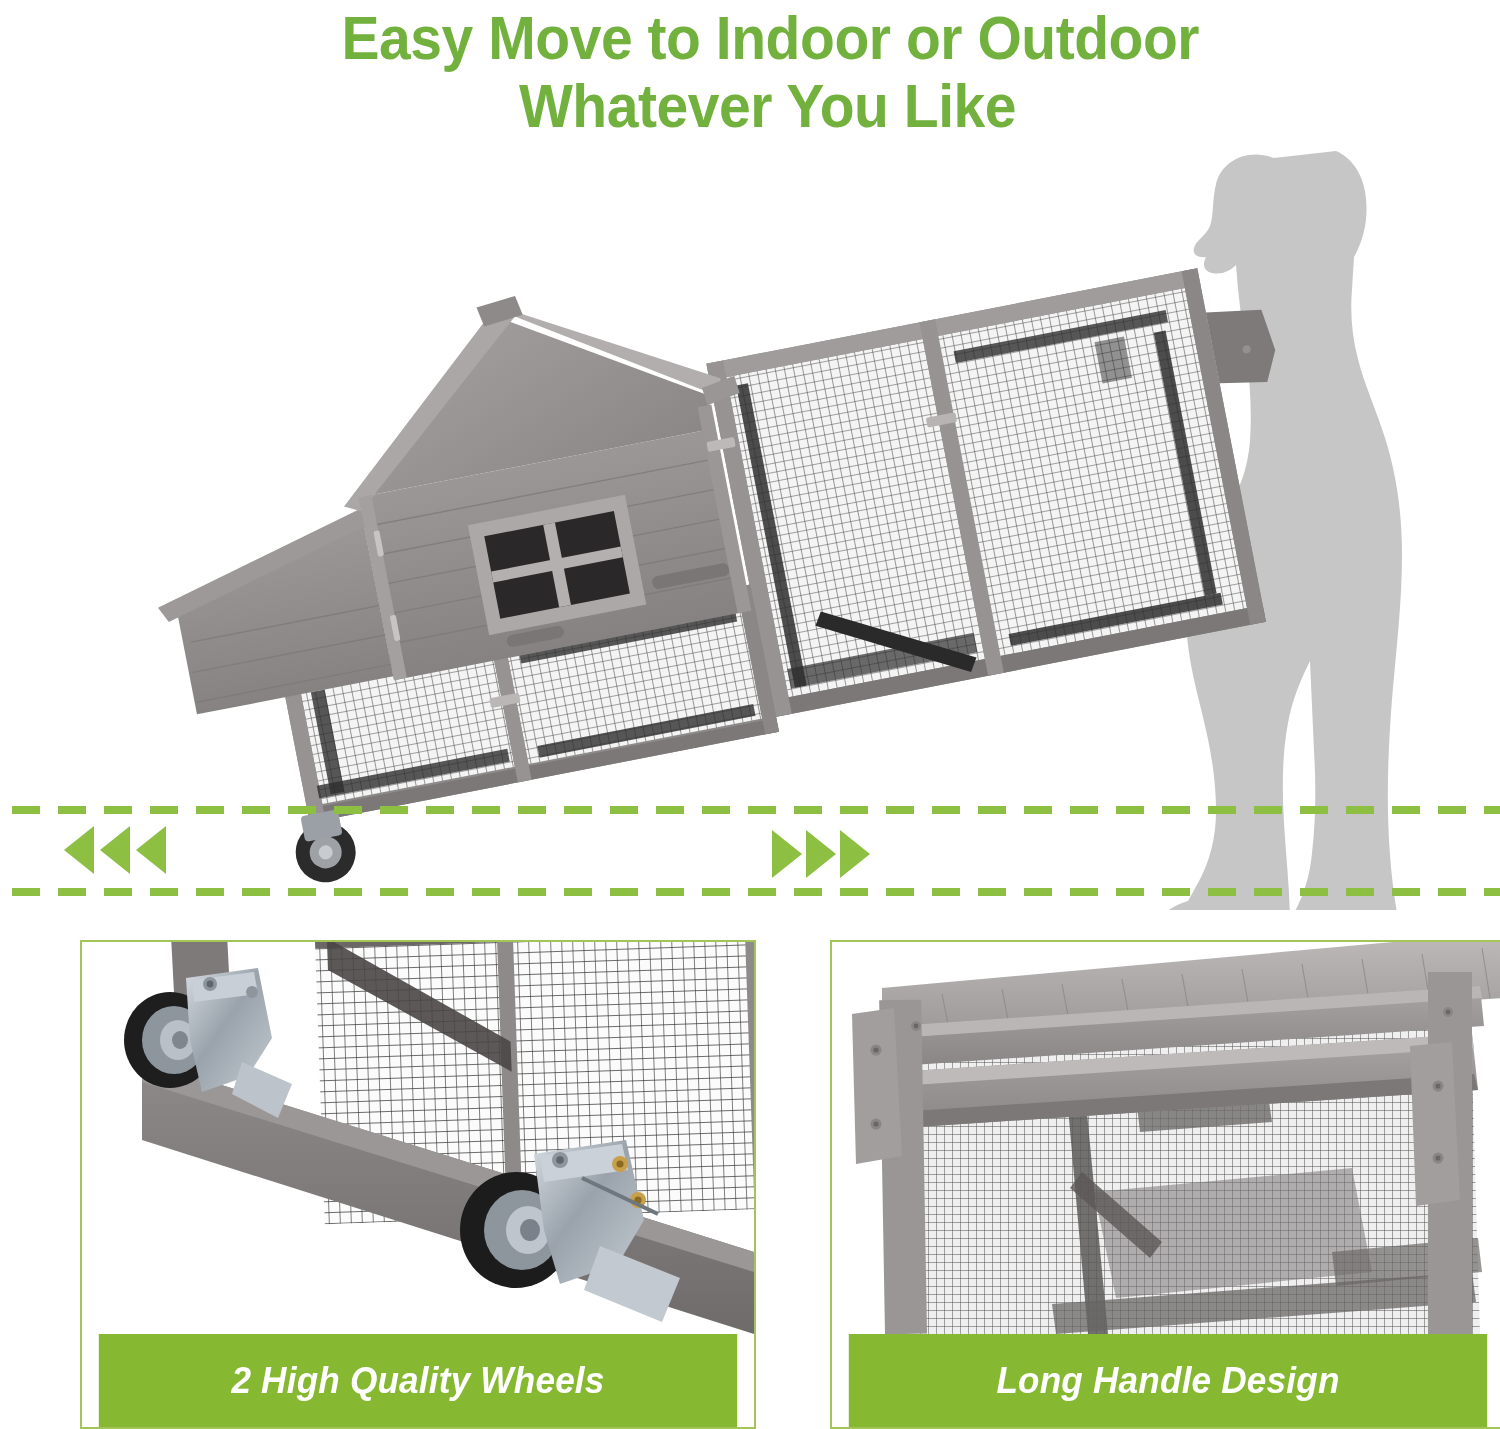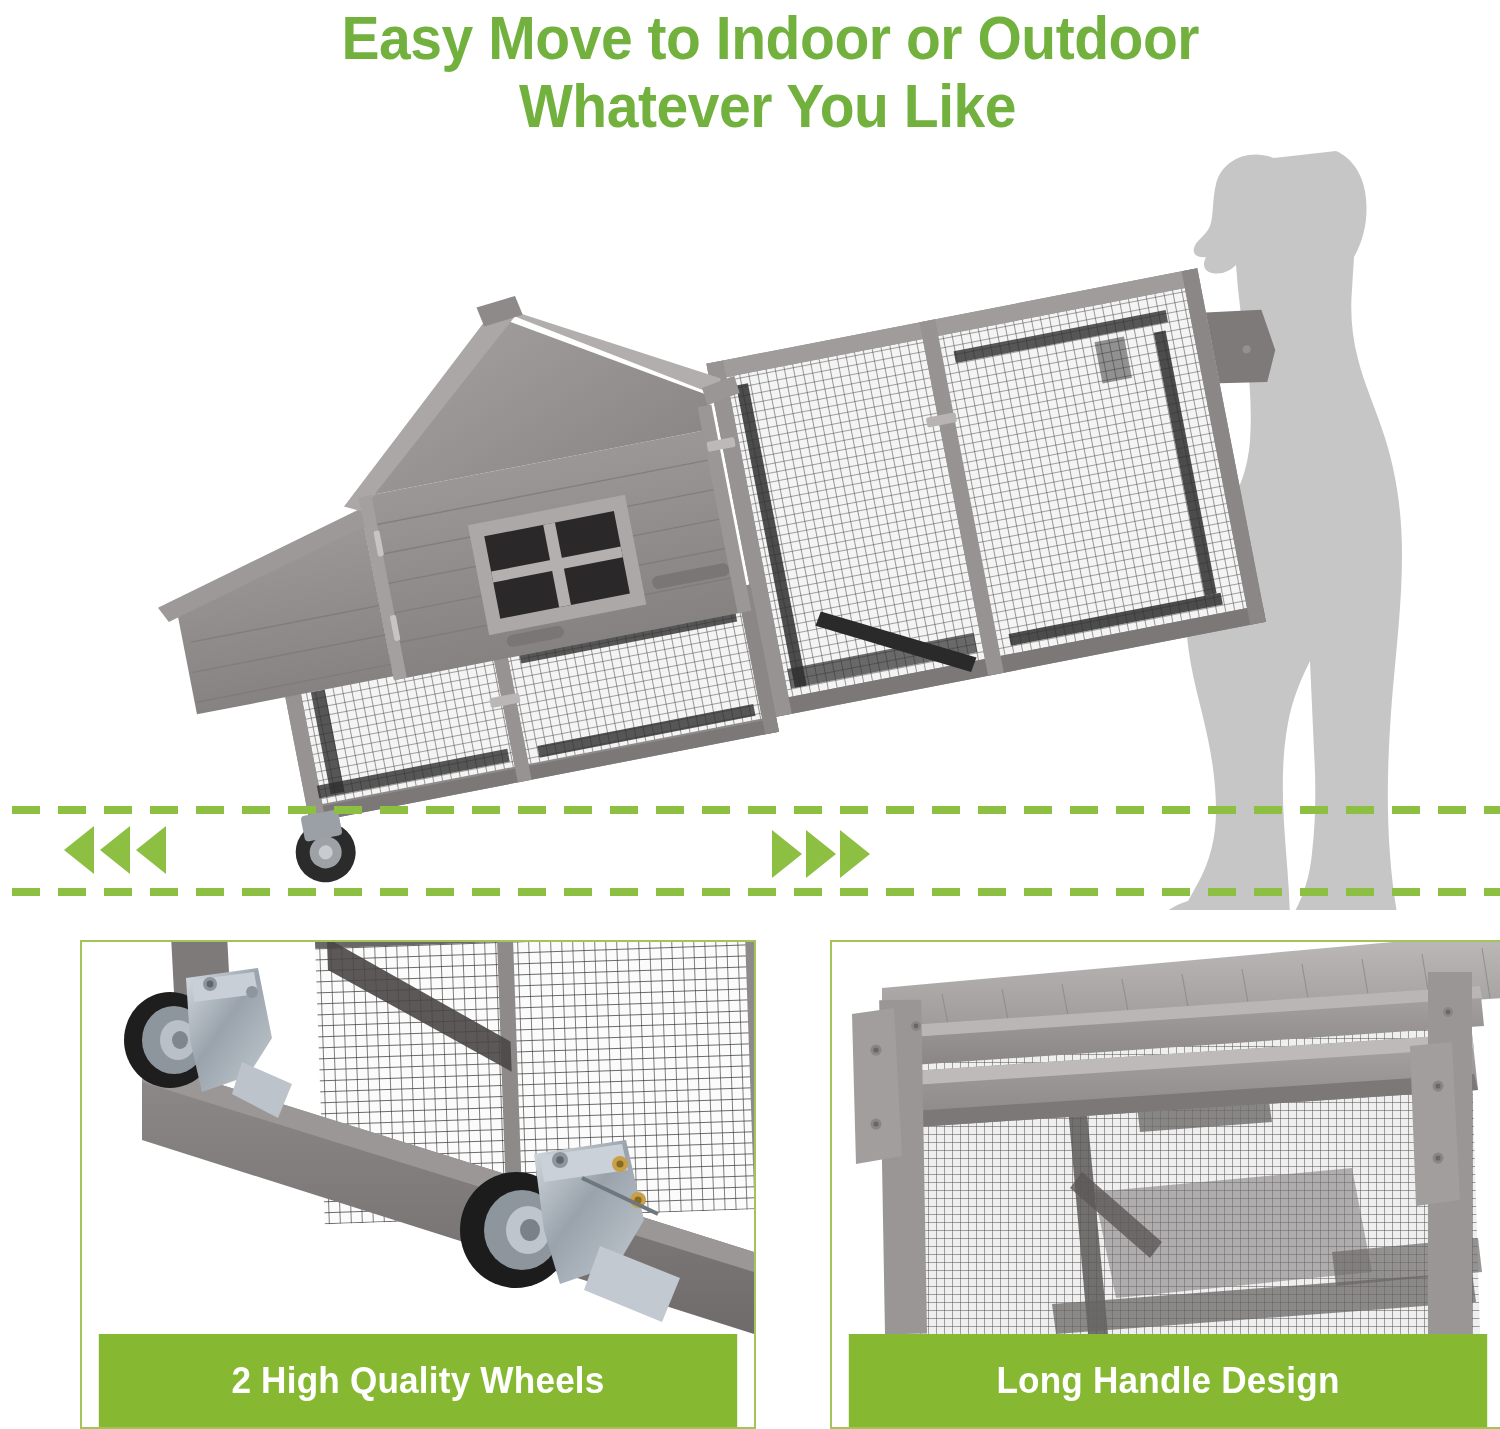--- a/index.html
+++ b/index.html
@@ -79,20 +79,21 @@
     height: 760px;
   }
 
   
   .panel {
     position: absolute;
     background: #ffffff;
     border: 2px solid #A3C456;
     box-sizing: border-box;
     overflow: hidden;
+    font-style: italic;
   }
   .panel-left  { left: 68px;  top: 940px; width: 676px; height: 489px; }
   .panel-right { left: 818px; top: 940px; width: 676px; height: 489px; }
 
   .panel-photo {
     position: absolute;
     left: 0; top: 0;
     width: 100%;
     height: 392px;
     overflow: hidden;

